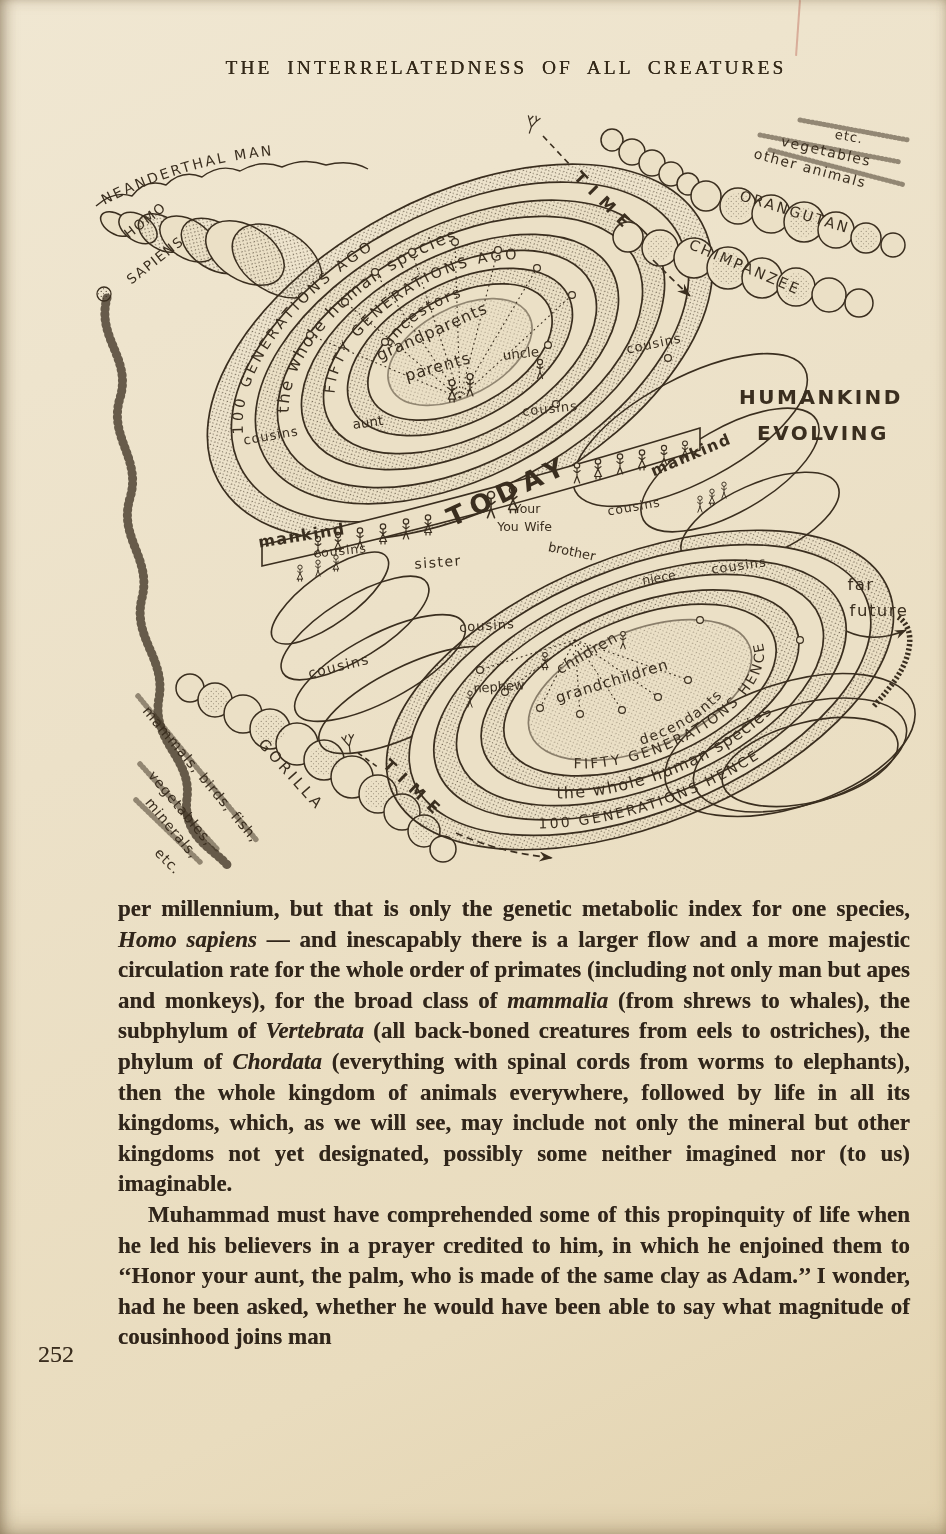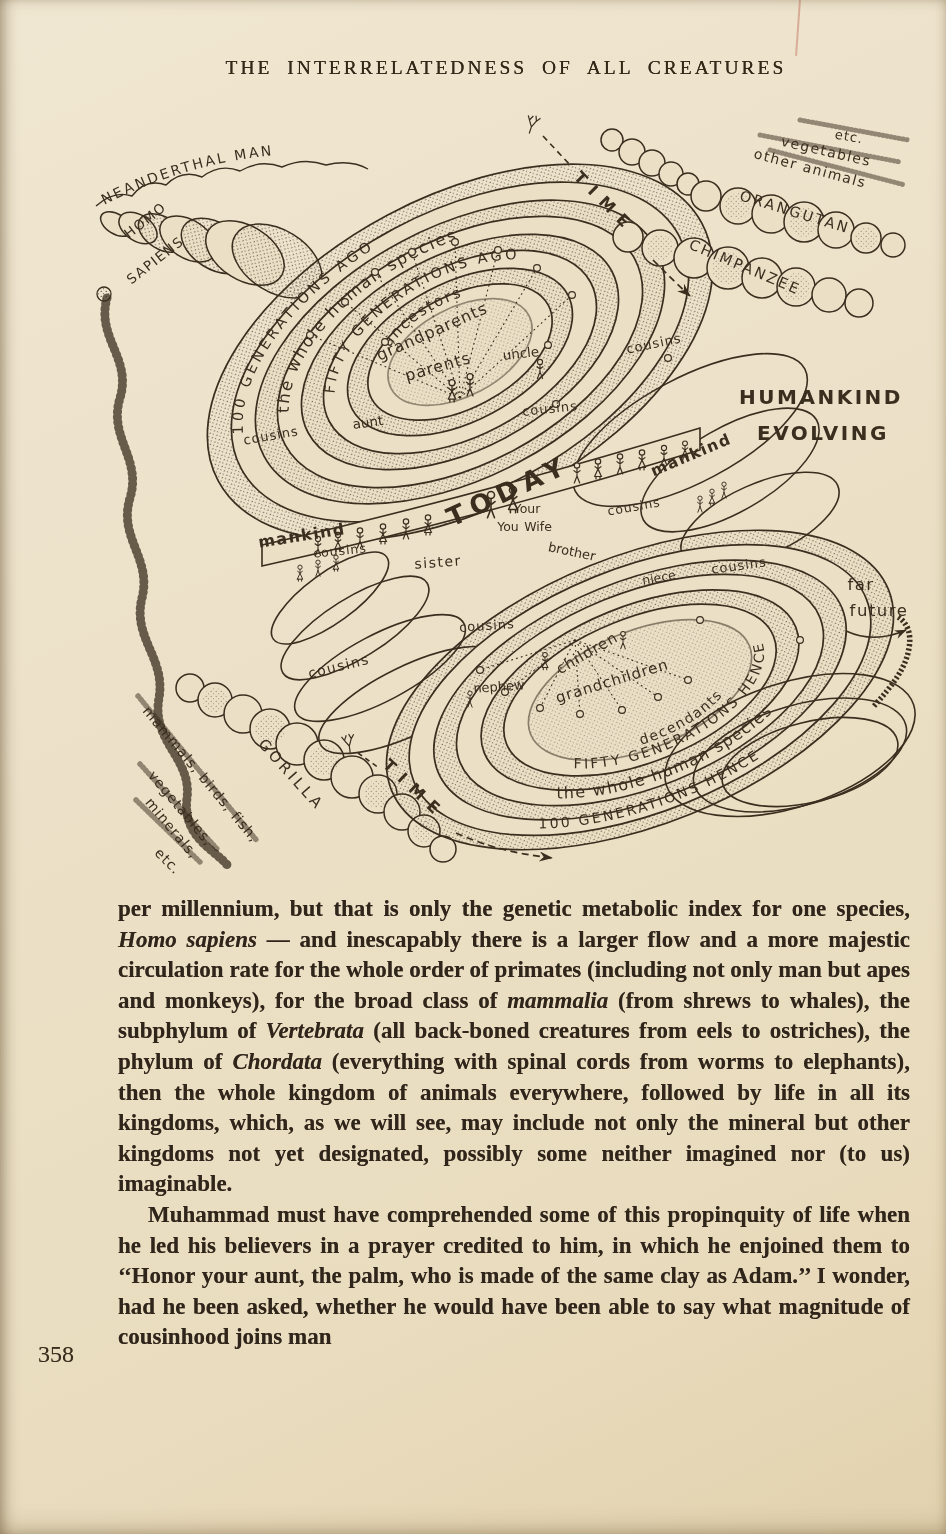--- a/index.html
+++ b/index.html
@@ -378,16 +378,16 @@
       <text x="302" y="541" font-size="16" letter-spacing="1.5" text-anchor="middle" font-weight="bold" transform="rotate(-9 302 536)">mankind</text>
       <text x="691" y="460" font-size="15.5" letter-spacing="1.5" text-anchor="middle" font-weight="bold" transform="rotate(-23 691 455)">mankind</text>
     </g>
   </svg>
 
   <div class="body-text">
       <p><span>per millennium, but that is only the genetic metabolic index for one species, </span><i>Homo sapiens</i><span> — and inescapably there is a larger flow and a more majestic circulation rate for the whole order of primates (including not only man but apes and monkeys), for the broad class of </span><i>mammalia</i><span> (from shrews to whales), the subphylum of </span><i>Vertebrata</i><span> (all back-boned creatures from eels to ostriches), the phylum of </span><i>Chordata</i><span> (everything with spinal cords from worms to elephants), then the whole kingdom of animals everywhere, followed by life in all its kingdoms, which, as we will see, may include not only the mineral but other kingdoms not yet designated, possibly some neither imagined nor (to us) imaginable.</span></p>
       <p class="indent"><span>Muhammad must have comprehended some of this propinquity of life when he led his believers in a prayer credited to him, in which he enjoined them to ‘‘Honor your aunt, the palm, who is made of the same clay as Adam.’’  I wonder, had he been asked, whether he would have been able to say what magnitude of cousinhood joins man</span></p>
     </div>
 
-  <div class="page-number">358</div>
+  <div class="page-number">252</div>
   <div class="scratch"></div>
   <div class="vignette"></div>
 </div>
 
 </body></html>

